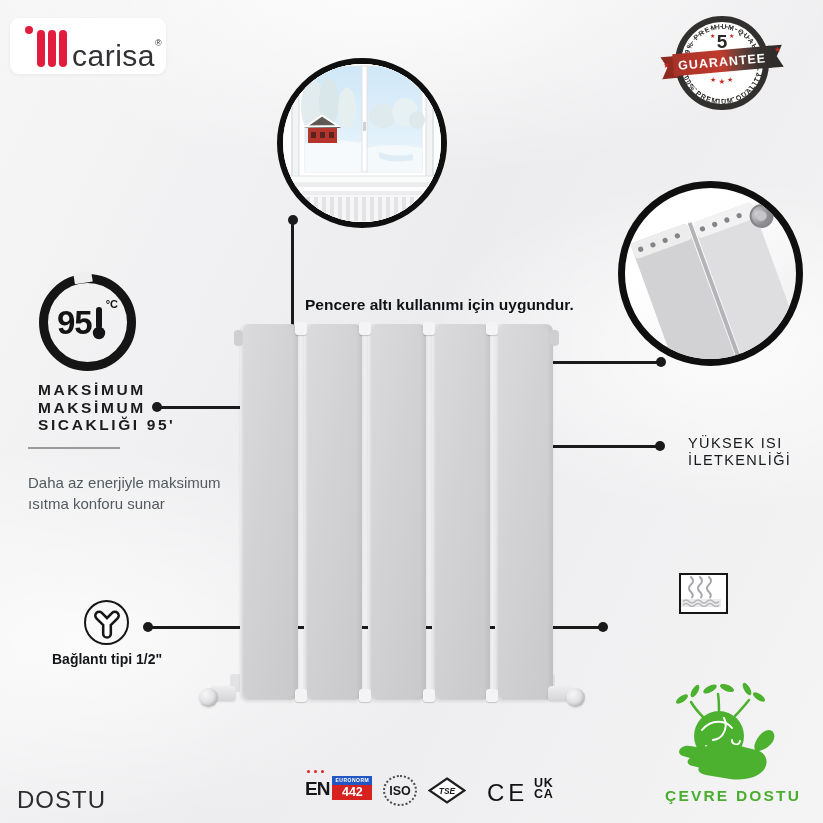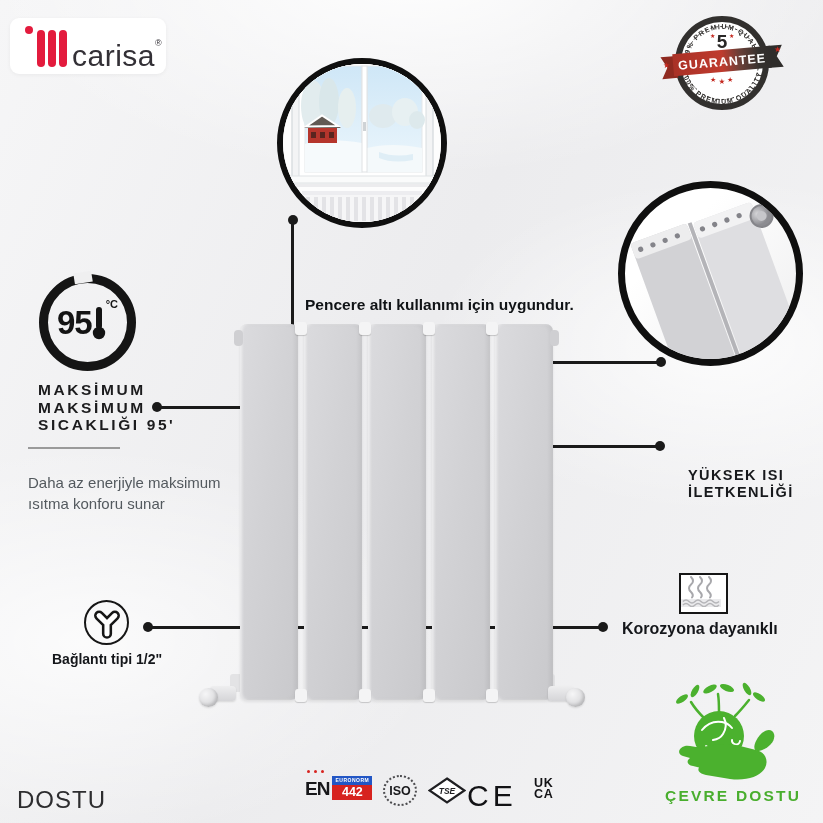--- a/index.html
+++ b/index.html
@@ -27,21 +27,21 @@
   
   .dial{position:absolute;left:39px;top:274px;width:79px;height:79px;border:9px solid #151515;border-radius:50%;display:flex;align-items:center;justify-content:center;z-index:2;}
   .dial-gap{position:absolute;left:26px;top:-11px;width:18px;height:11px;background:#efeff0;transform:rotate(-9deg);}
   .dial-value{font-size:33px;font-weight:800;letter-spacing:-1px;color:#141414;}
   .dial-unit{font-size:11px;font-weight:700;color:#141414;align-self:flex-start;margin-top:15px;}
   
   .maks-title{position:absolute;left:28px;top:381px;font-size:15.5px;font-weight:800;letter-spacing:2.6px;line-height:17.5px;color:#1b1b1d;z-index:1;margin-left:10px;}
   .maks-divider{position:absolute;left:28px;top:447px;width:92px;height:2px;background:#9a9a9a;z-index:1;}
   .maks-desc{position:absolute;left:28px;top:472px;width:205px;font-size:15px;line-height:21px;color:#53595e;z-index:1;}
   .caption{position:absolute;left:305px;top:296px;font-size:15.5px;font-weight:700;color:#101316;z-index:1;}
-  .yuksek{position:absolute;left:688px;top:435px;font-size:14.5px;font-weight:700;letter-spacing:1.4px;line-height:16.5px;color:#17191c;z-index:1;margin-top:32px;}
+  .yuksek{position:absolute;left:688px;top:435px;font-size:14.5px;font-weight:400;letter-spacing:1.4px;line-height:16.5px;color:#17191c;z-index:1;}
   .koroz-label{position:absolute;left:622px;top:620px;font-size:16px;font-weight:700;color:#14161a;z-index:1;}
   .koroz-icon{position:absolute;left:679px;top:573px;width:45px;height:37px;background:#fff;border:2.5px solid #161616;z-index:1;}
   .baglanti-circle{position:absolute;left:84px;top:600px;width:41px;height:41px;border:2.5px solid #161616;border-radius:50%;z-index:1;display:flex;align-items:center;justify-content:center;}
   .baglanti-label{position:absolute;left:52px;top:651px;font-size:14px;font-weight:700;color:#14161a;z-index:1;}
   
   .radiator{position:absolute;left:240px;top:324px;width:313px;height:376px;z-index:2;}
   .panel{position:absolute;top:0;height:376px;width:58px;border-radius:7px;
     background:linear-gradient(100deg,#dbdbde 0%,#d2d2d5 45%,#c9c9cc 100%);
     box-shadow:inset -3px 0 4px rgba(0,0,0,.06), inset 2px 0 3px rgba(255,255,255,.55), 0 2px 3px rgba(0,0,0,.08);}
   .tab{position:absolute;width:12px;height:13px;background:#f4f4f5;border-radius:3px;box-shadow:0 1px 1px rgba(0,0,0,.18);z-index:3;}
@@ -52,21 +52,21 @@
   
   .cert-en{position:absolute;left:305px;top:776px;display:flex;align-items:flex-end;z-index:1;}
   .en-dots{position:absolute;left:2px;top:-6px;display:flex;gap:4px;}
   .en-dots span{width:3px;height:3px;background:#d7231f;border-radius:50%;}
   .en-prefix{font-size:19px;font-weight:900;letter-spacing:-1px;color:#17171a;line-height:22px;}
   .en-box{margin-left:3px;width:40px;}
   .en-band-top{height:9px;background:#2256c5;color:#fff;font-size:5px;font-weight:700;letter-spacing:.5px;text-align:center;line-height:9px;}
   .en-band-num{height:15px;background:#d7231f;color:#fff;font-size:12.5px;font-weight:900;text-align:center;line-height:15px;}
   .cert-iso{position:absolute;left:383px;top:775px;width:30px;height:27px;border:2px dotted #4c4c4f;border-radius:50%;display:flex;align-items:center;justify-content:center;font-size:12.5px;font-weight:900;color:#18181b;z-index:1;}
   .cert-tse{position:absolute;left:428px;top:777px;z-index:1;}
-  .cert-ce{position:absolute;left:467px;top:779px;font-size:30px;font-weight:500;letter-spacing:4px;color:#121215;z-index:1;}
+  .cert-ce{position:absolute;left:487px;top:779px;font-size:24px;font-weight:500;letter-spacing:4px;color:#121215;z-index:1;}
   .cert-ukca{position:absolute;left:534px;top:778px;font-size:12.5px;font-weight:900;line-height:11px;letter-spacing:.8px;color:#121215;z-index:1;}
   
   .eco-art{position:absolute;left:672px;top:678px;z-index:1;}
   .eco-label{position:absolute;left:665px;top:787px;font-size:15.5px;font-weight:600;letter-spacing:2.2px;color:#49ae2e;z-index:1;}
   .model{position:absolute;left:17px;top:786px;font-size:24px;font-weight:400;letter-spacing:1px;color:#2d2d2f;z-index:1;}
 </style>
 </head>
 <body>
 
 <div class="canvas">
@@ -278,21 +278,20 @@
         <path d="M10,2 q4,4 0,7.5 q-4,3.5 0,7.5 q3,3 1,5.5"></path>
         <path d="M19,2 q4,4 0,7.5 q-4,3.5 0,7.5 q3,3 1,5.5"></path>
         <path d="M28,2 q4,4 0,7.5 q-4,3.5 0,7.5 q3,3 1,5.5"></path>
       </g>
       <g fill="none" stroke="#b5b5b8" stroke-width="1.6">
         <path d="M2,26.5 q3,-3 6,0 t6,0 t6,0 t6,0 t6,0 t6,0"></path>
         <path d="M2,30 q3,-3 6,0 t6,0 t6,0 t6,0 t6,0 t6,0"></path>
       </g>
     </svg>
   </div>
-  <div class="koroz-label">Korozyona dayanıklı</div>
 
   <div class="baglanti-circle">
     <svg width="38" height="38" viewBox="0 0 41 41">
       <path d="M20.5,21 L12,12.5 M20.5,21 L29,12.5 M20.5,21 L20.5,32" fill="none" stroke="#161616" stroke-width="11" stroke-linecap="round"></path>
       <path d="M20.5,21 L12,12.5 M20.5,21 L29,12.5 M20.5,21 L20.5,32" fill="none" stroke="#ffffff" stroke-width="5.5" stroke-linecap="round"></path>
     </svg>
   </div>
   <div class="baglanti-label">Bağlantı tipi 1/2"</div>
 
   <div class="cert-en">

